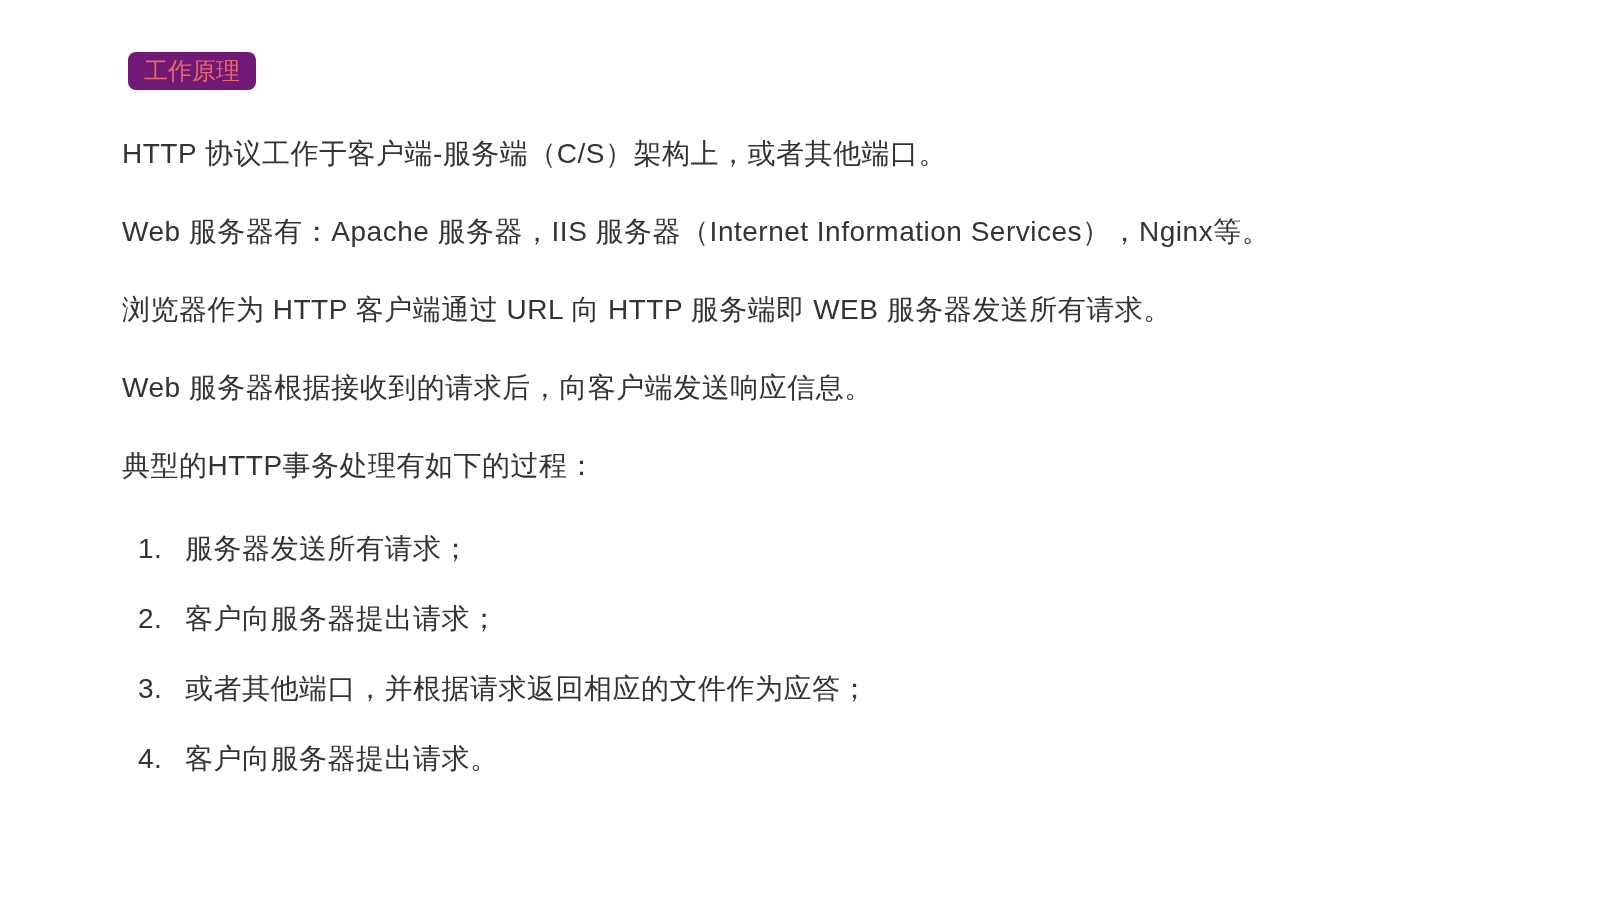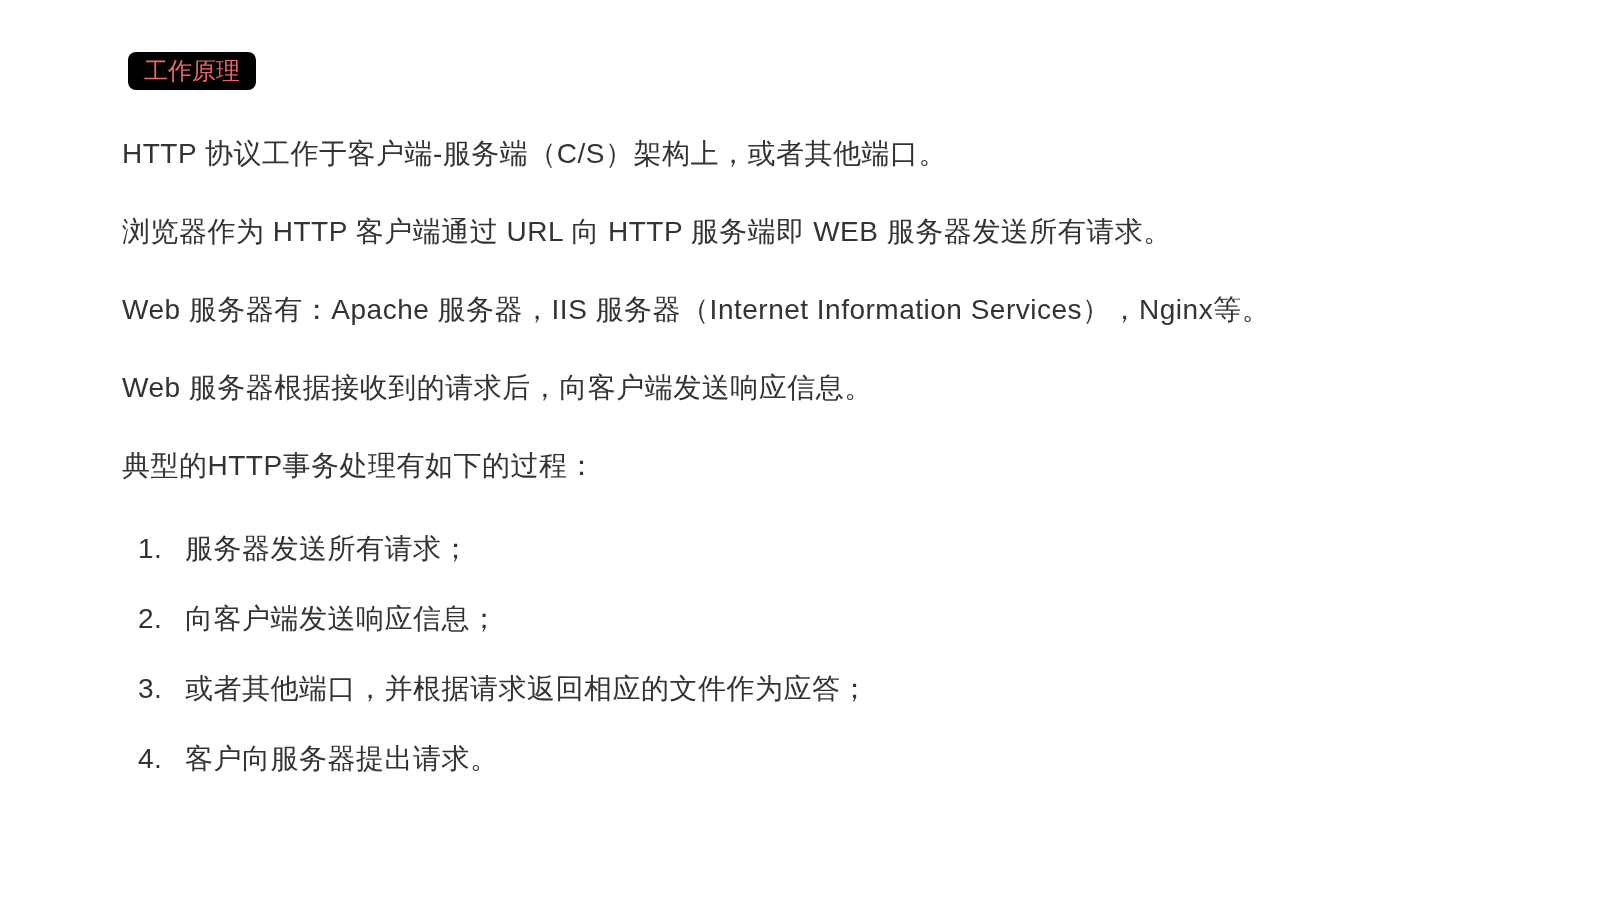--- a/index.html
+++ b/index.html
@@ -16,21 +16,21 @@
     padding: 52px 0 0 122px;
     width: 1440px;
   }
   .badge {
     display: inline-block;
     margin-left: 6px;
     font-size: 24px;
     line-height: 1;
     padding: 7px 16px;
     border-radius: 8px;
-    background: #000000;
+    background: #701a75;
     color: #E9686B;
   }
   .para {
     font-size: 28px;
     line-height: 28px;
     margin: 50px 0;
     letter-spacing: 0.5px;
   }
   .steps {
     margin-top: 55px;
@@ -49,33 +49,33 @@
   }
 </style>
 </head>
 <body>
 
 <div class="article">
 
   <span class="badge">工作原理</span>
 
   <p class="para">HTTP 协议工作于客户端-服务端（C/S）架构上，或者其他端口。</p>
+  <p class="para">Web 服务器有：Apache 服务器，IIS 服务器（Internet Information Services），Nginx等。</p>
   <p class="para">浏览器作为 HTTP 客户端通过 URL 向 HTTP 服务端即 WEB 服务器发送所有请求。</p>
-  <p class="para">Web 服务器有：Apache 服务器，IIS 服务器（Internet Information Services），Nginx等。</p>
   <p class="para">Web 服务器根据接收到的请求后，向客户端发送响应信息。</p>
   <p class="para">典型的HTTP事务处理有如下的过程：</p>
 
   <div class="steps">
     <div class="step">
       <span class="num">1.</span>
       <span>服务器发送所有请求；</span>
     </div>
     <div class="step">
       <span class="num">2.</span>
-      <span>向客户端发送响应信息；</span>
+      <span>客户向服务器提出请求；</span>
     </div>
     <div class="step">
       <span class="num">3.</span>
       <span>或者其他端口，并根据请求返回相应的文件作为应答；</span>
     </div>
     <div class="step">
       <span class="num">4.</span>
       <span>客户向服务器提出请求。</span>
     </div>
   </div>

